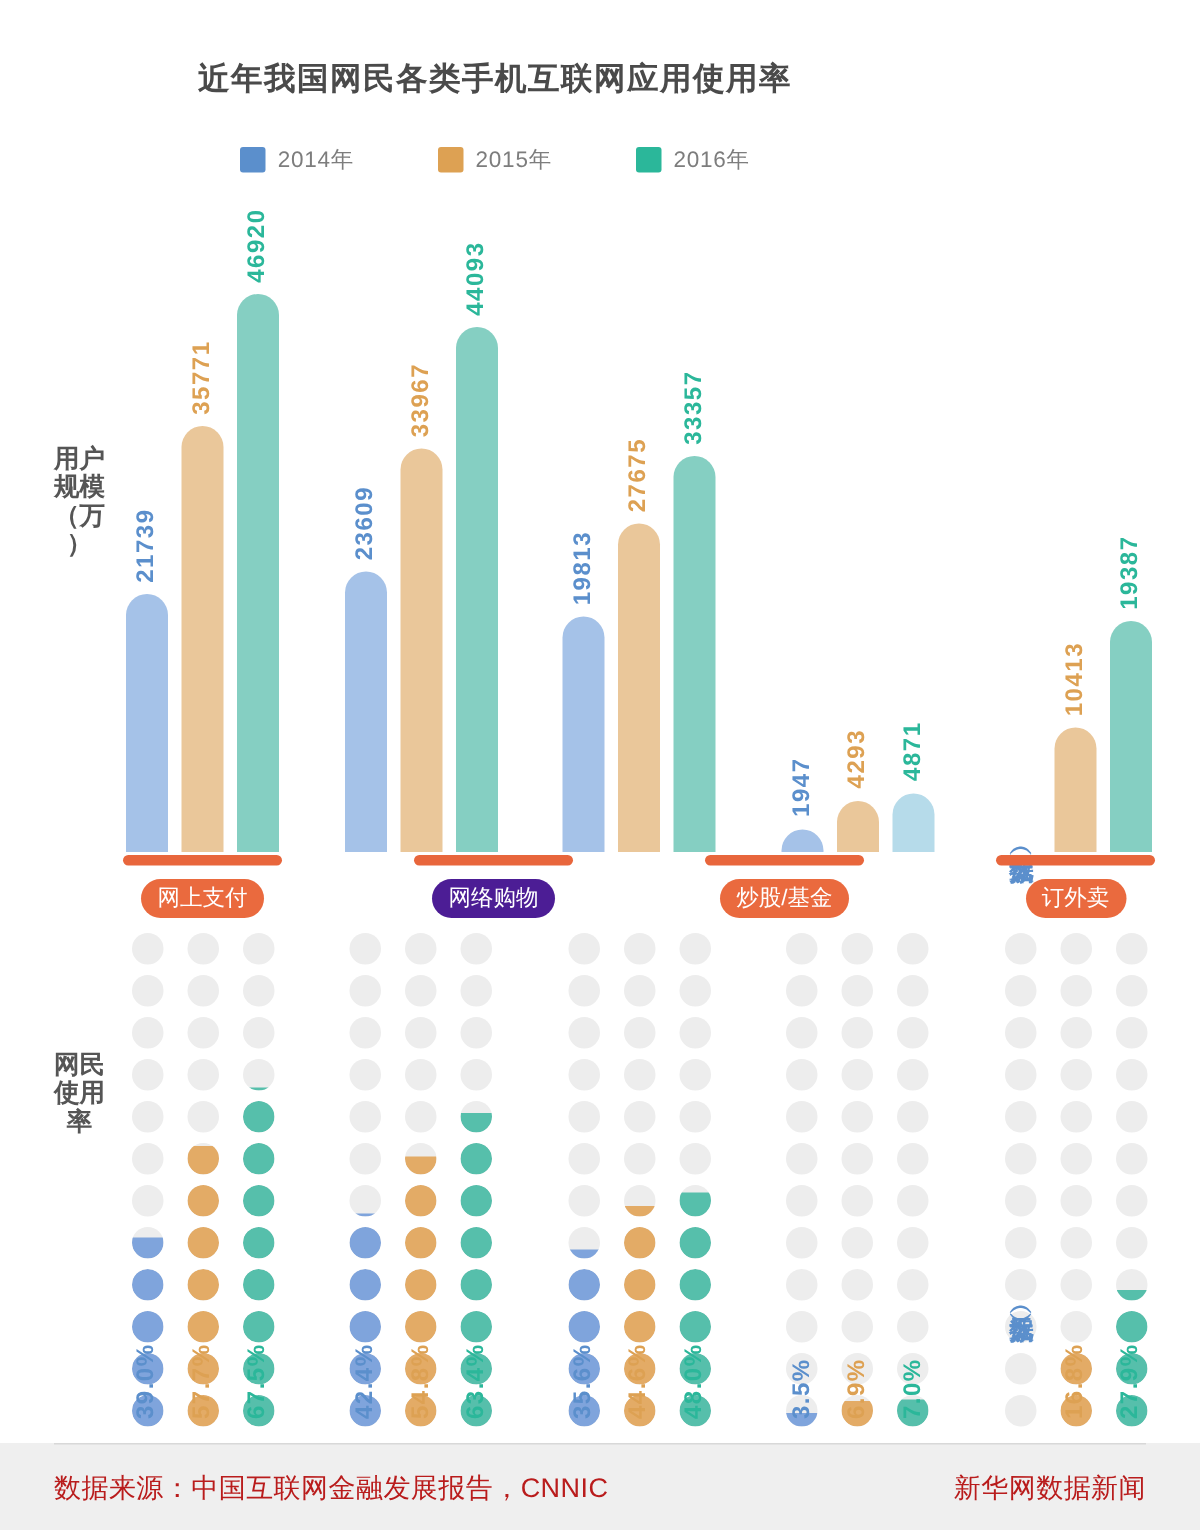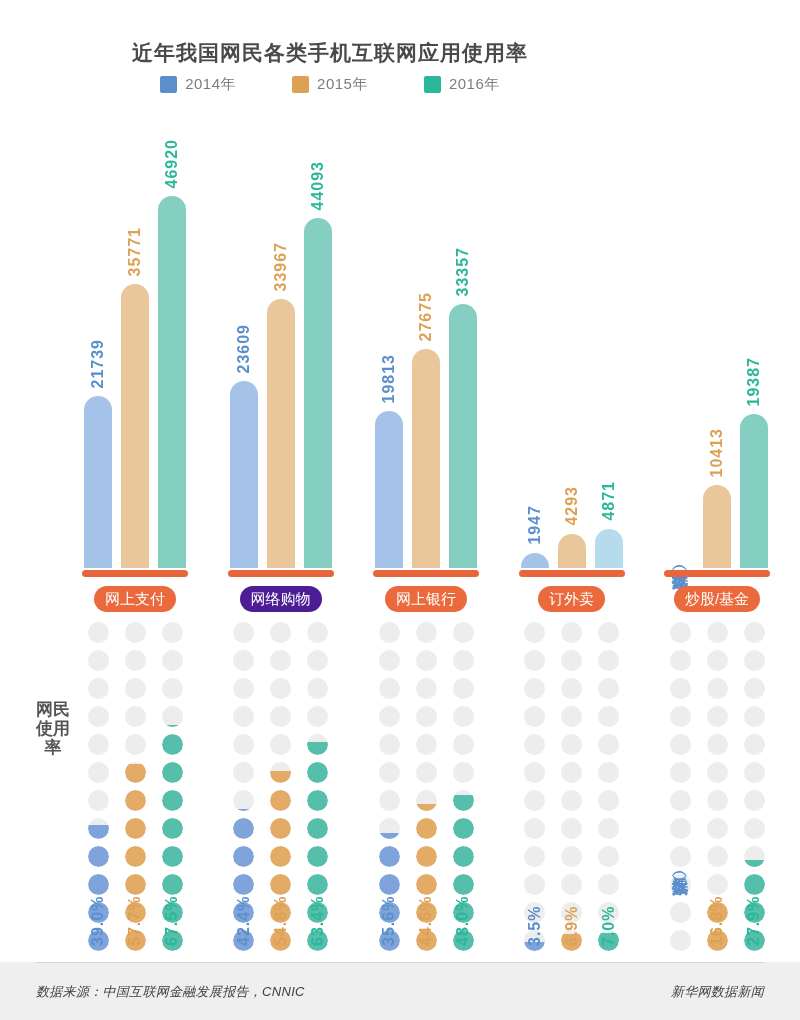--- a/index.html
+++ b/index.html
@@ -10,21 +10,21 @@
   }
   .page{position:relative;width:660px;height:1020px;box-sizing:border-box;}
 
   
   .title{
     text-align:center;font-size:21px;font-weight:bold;color:#4a4a4a;
     letter-spacing:1px;padding-top:42px;line-height:1;
   }
   .legend{
     display:flex;justify-content:center;align-items:center;
-    gap:56px;margin-top:12px;
+    gap:56px;margin-top:34px;
   }
   .legend-item{display:flex;align-items:center;gap:8px;}
   .legend-swatch{width:17px;height:17px;border-radius:2px;display:block;}
   .legend-label{font-size:15px;color:#7d7d7d;letter-spacing:.5px;}
 
   
   .axis-cap{
     position:absolute;left:30px;width:46px;
     font-size:17px;font-weight:bold;color:#555;
     text-align:center;line-height:1.12;
@@ -114,21 +114,21 @@
   .footer{
     position:absolute;left:0;bottom:0;width:800px;height:58px;
     background:#efefef;
   }
   .footer-inner{
     position:absolute;left:36px;right:36px;top:0;height:58px;
     border-top:1px solid #d8d8d8;
     display:flex;align-items:center;justify-content:space-between;
   }
   .footer-src,.footer-brand{
-    font-size:13px;color:#404040;font-style:italic;letter-spacing:.3px;
+    font-size:18px;color:#b91c1c;letter-spacing:.3px;
   }
 </style>
 </head>
 <body>
 
 <div class="page">
 
   <div class="title">近年我国网民各类手机互联网应用使用率</div>
 
   <div class="legend">
@@ -139,20 +139,26 @@
       <div class="legend-item">
         <span class="legend-swatch" style="background: rgb(221, 161, 83);"></span>
         <span class="legend-label">2015年</span>
       </div>
       <div class="legend-item">
         <span class="legend-swatch" style="background: rgb(43, 183, 154);"></span>
         <span class="legend-label">2016年</span>
       </div>
     </div>
 
+  <div class="axis-cap" id="cap-size">
+      <span>用户</span>
+      <span>规模</span>
+      <span>（万</span>
+      <span>）</span>
+    </div>
   <div class="axis-cap" id="cap-rate">
       <span>网民</span>
       <span>使用</span>
       <span>率</span>
     </div>
 
   <div class="chart">
     <div class="groups">
         <div class="group">
           <div class="barwrap">
@@ -232,29 +238,25 @@
         <div class="rail-cell">
           <div class="rail" style="background: rgb(232, 102, 60);"></div>
           <div class="cat-pill" style="background: rgb(234, 106, 62);">网上支付</div>
         </div>
         <div class="rail-cell">
           <div class="rail" style="background: rgb(232, 102, 60);"></div>
           <div class="cat-pill" style="background: #4c1d95;">网络购物</div>
         </div>
         <div class="rail-cell">
           <div class="rail" style="background: rgb(232, 102, 60);"></div>
-          <div class="cat-pill" style="background: rgb(234, 106, 62);">网上银行</div>
+          <div class="cat-pill" style="background: rgb(234, 106, 62);">炒股/基金</div>
         </div>
         <div class="rail-cell">
           <div class="rail" style="background: rgb(232, 102, 60);"></div>
           <div class="cat-pill" style="background: rgb(234, 106, 62);">订外卖</div>
-        </div>
-        <div class="rail-cell">
-          <div class="rail" style="background: rgb(232, 102, 60);"></div>
-          <div class="cat-pill" style="background: rgb(234, 106, 62);">炒股/基金</div>
         </div>
       </div>
   </div>
 
   <div class="dots">
     <div class="dot-groups">
         <div class="dot-group">
           <div class="dot-col">
             <div class="dot full">
               <div class="fill" style="background: rgb(127, 164, 220); height: 21px;"></div>

